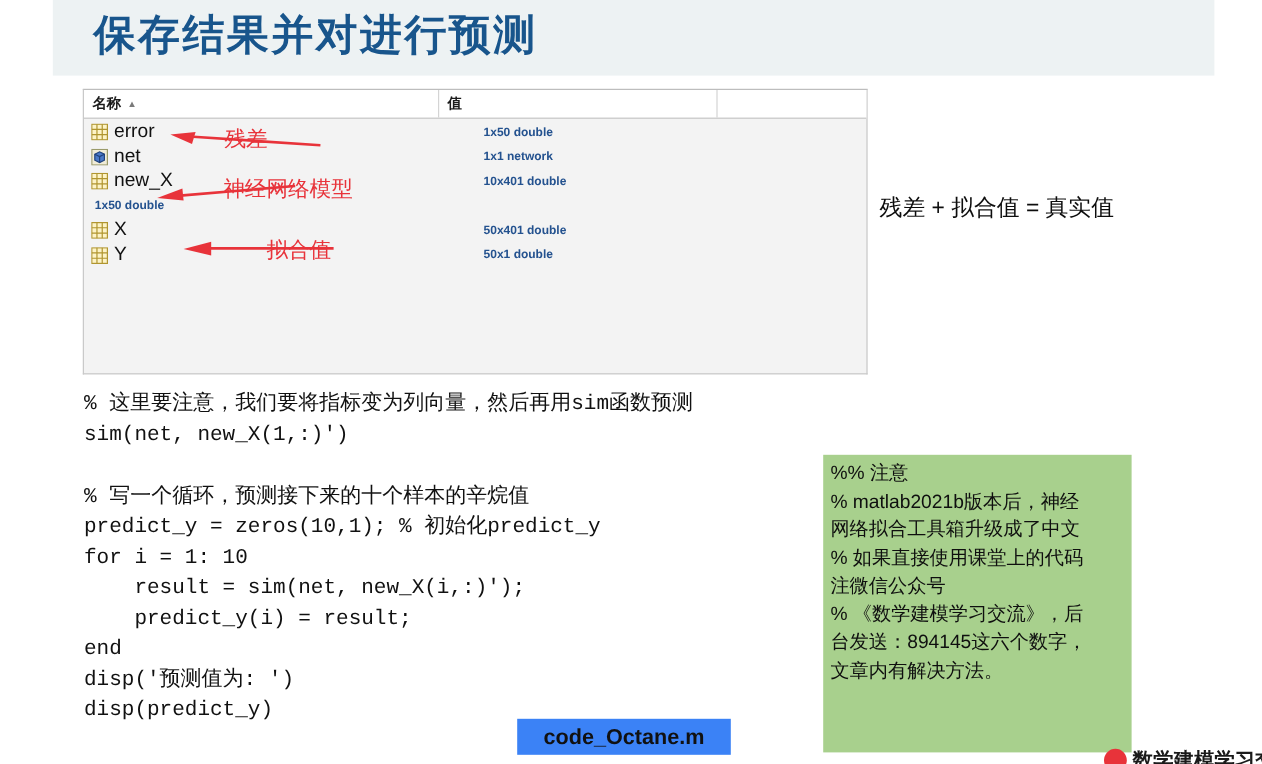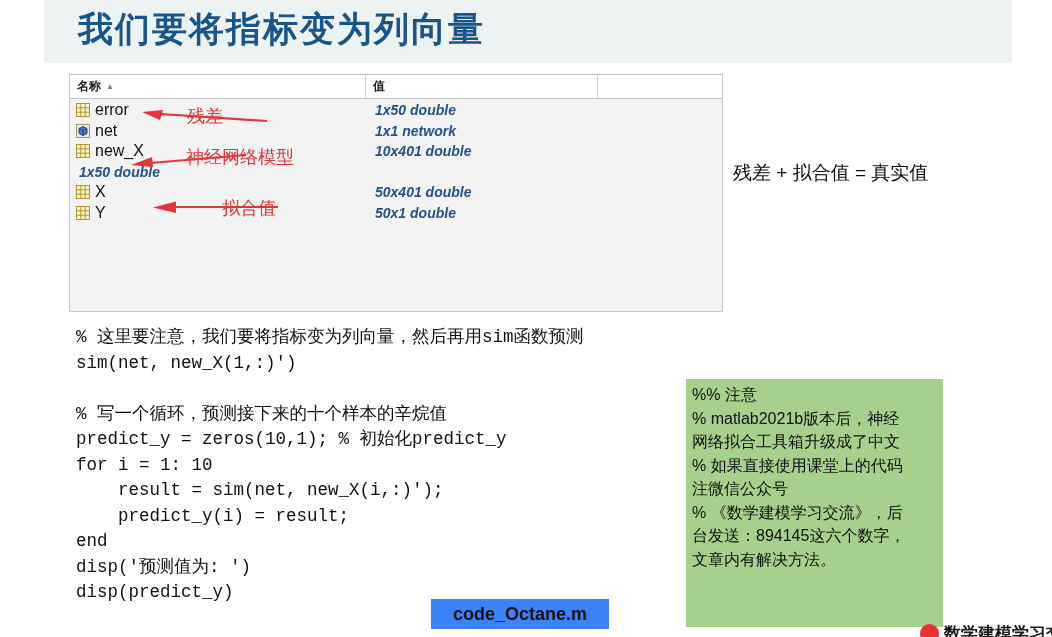--- a/index.html
+++ b/index.html
@@ -47,28 +47,28 @@
     font-family: "Liberation Sans", sans-serif;
   }
   .ws-th.c-name { width: 296px; }
   .ws-th.c-value { width: 232px; }
   .ws-th.c-extra { flex: 1; border-right: none; }
   .sort-caret {
     margin-left: 5px; font-size: 8px; color: #7a7a7a; line-height: 1;
   }
 
   .ws-body { position: absolute; left: 0; top: 25px; width: 100%; }
-  .ws-row { position: relative; height: 20.5px; display: flex; align-items: center; }
+  .ws-row { position: relative; height: 20.5px; display: flex; align-items: center; gap: 28px; }
   .ws-name-cell {
     width: 296px; display: flex; align-items: center; padding-left: 6px;
     font-size: 16px; color: #111; font-family: "Liberation Sans", sans-serif;
   }
   .ws-value-cell {
     width: 232px; padding-left: 9px;
-    font-size: 14px; font-style: italic; font-weight: 600;
+    font-size: 10px; font-weight: 600;
     color: #24528f; font-family: "Liberation Sans", sans-serif;
   }
 
   
   .var-icon { width: 14px; height: 14px; margin-right: 5px; flex: 0 0 14px; position: relative; }
   .var-icon svg { display: block; }
 
   
   .annot {
     position: absolute;
@@ -91,21 +91,21 @@
   
   .code-block {
     position: absolute; left: 70px; top: 325px;
     width: 640px;
     font-family: "Liberation Mono", monospace;
     font-size: 17.5px;
     line-height: 25.5px;
     color: #111;
     white-space: pre;
   }
-  .code-line { height: 25.5px; margin-left: 6px; }
+  .code-line { height: 25.5px; }
   .code-line.blank { height: 25.5px; }
 
   
   .file-tag {
     position: absolute; left: 431px; top: 599px;
     width: 178px; height: 30px;
     background: #3b82f6;
     display: flex; align-items: center; justify-content: center;
     font-size: 18px; font-weight: 700; color: #111;
     font-family: "Liberation Sans", sans-serif;
@@ -139,21 +139,21 @@
     background: #e8333a; flex: 0 0 19px;
     position: relative;
   }
 </style>
 </head>
 <body>
 
 <div class="slide">
 
   <div class="header-band"></div>
-  <div class="slide-title">我们要将指标变为列向量</div>
+  <div class="slide-title">保存结果并对进行预测</div>
 
   <div class="ws-panel">
     <div class="ws-header">
       <div class="ws-th c-name">
         <span>名称</span>
         <span class="sort-caret">▲</span>
       </div>
       <div class="ws-th c-value">
         <span>值</span>
       </div>

